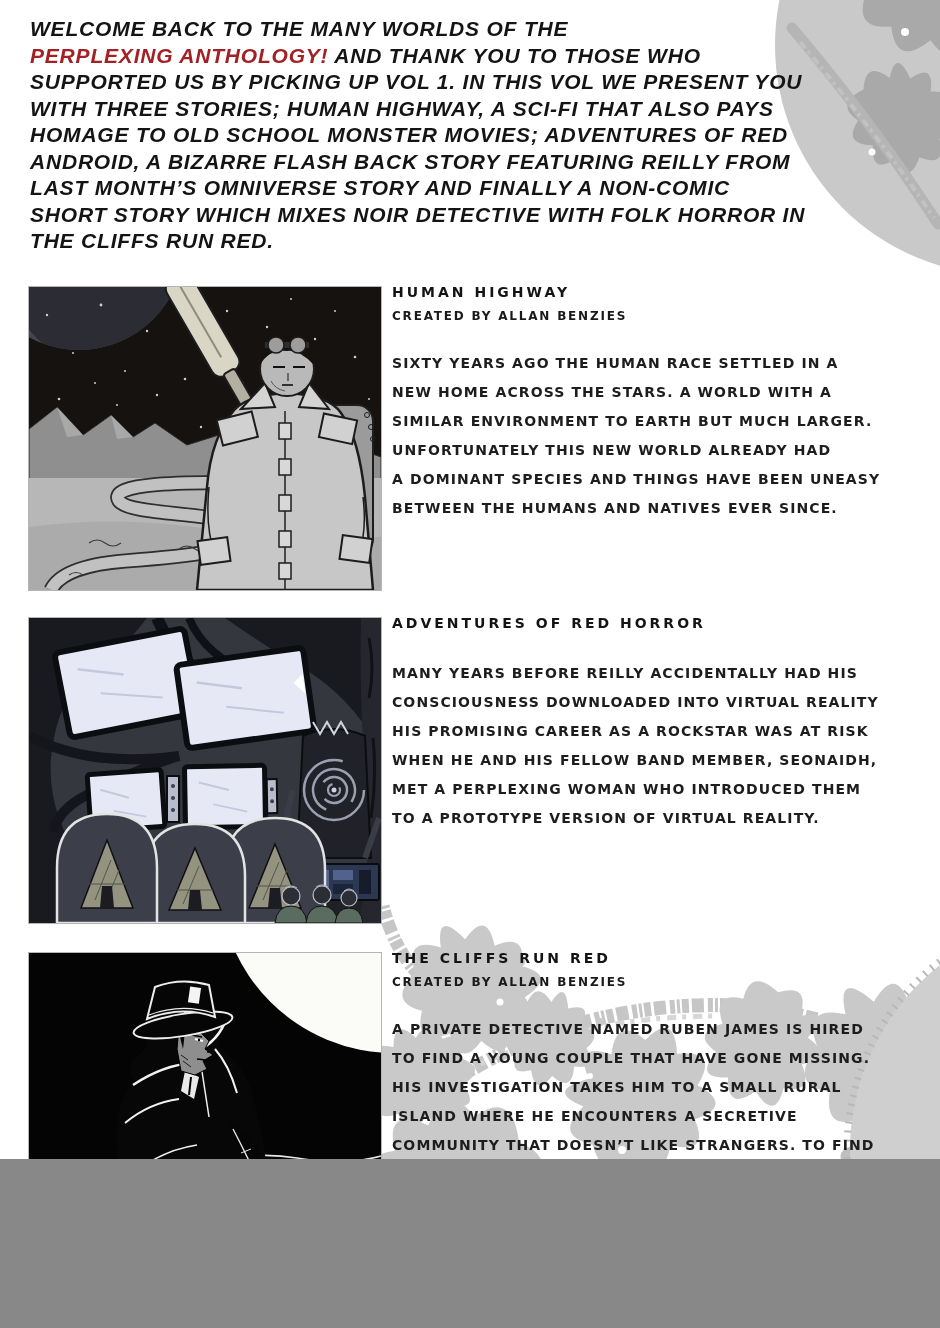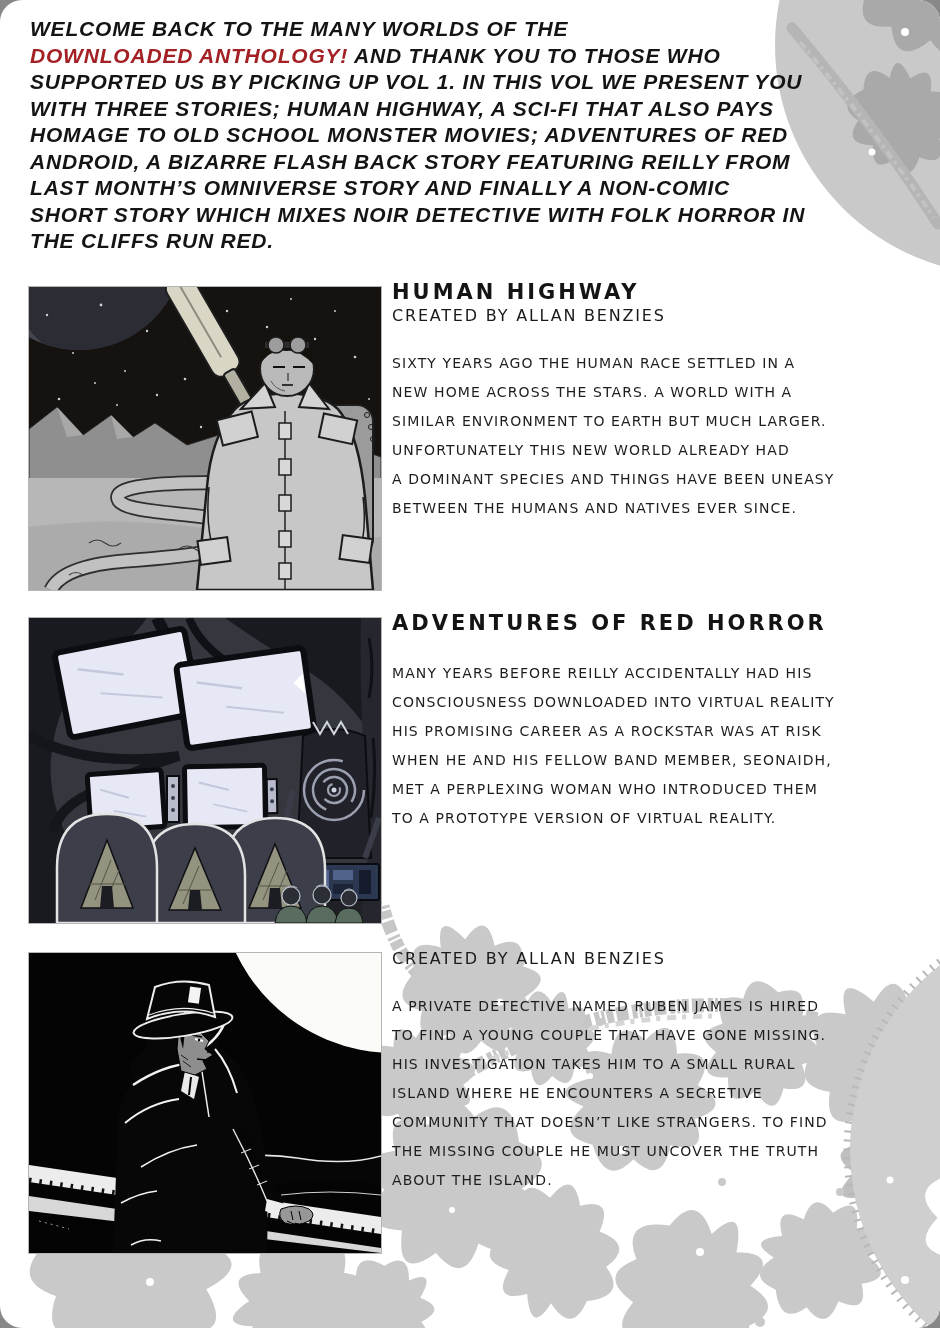--- a/index.html
+++ b/index.html
@@ -1,34 +1,34 @@
 <!DOCTYPE html>
 <html><head>
 <meta charset="utf-8">
 <style>
   html,body{margin:0;padding:0;background:#888;}
-  .page{position:relative;width:940px;height:1328px;background:#ffffff;overflow:hidden;
-        font-family:"Liberation Sans",sans-serif;margin:0 auto;border-radius:22px;}
+  .page{position:relative;width:940px;height:1159px;background:#ffffff;overflow:hidden;
+        font-family:"Liberation Sans",sans-serif;margin:0 auto;}
   .watermark{position:absolute;left:0;top:0;z-index:0;}
   .intro{position:absolute;left:30px;top:16px;width:886px;z-index:2;
          font-family:"Liberation Sans",sans-serif;font-style:italic;font-weight:bold;
          font-size:21px;line-height:26.5px;letter-spacing:0.8px;color:#141414;
          white-space:pre-line;}
   .intro .accent{color:#a32024;}
   .story{position:absolute;left:28px;width:884px;z-index:1;}
   .story-1{top:286px;} .story-2{top:617px;} .story-3{top:952px;}
   .panel{position:absolute;left:0;top:0;margin:0;line-height:0;border:1px solid #b5b5b5;}
   .story-text{position:absolute;left:364px;top:-5px;width:534px;}
   .story-title{margin:0;font-family:"DejaVu Sans","Liberation Sans",sans-serif;
-        font-weight:bold;font-size:21px;line-height:23px;letter-spacing:3px;color:#141414;}
+        font-weight:bold;font-size:14px;line-height:23px;letter-spacing:3px;color:#141414;}
   .story-credit{margin-top:3px;font-family:"DejaVu Sans","Liberation Sans",sans-serif;
-        font-weight:normal;font-size:16px;line-height:18px;letter-spacing:1.8px;color:#1a1a1a;}
+        font-weight:bold;font-size:12px;line-height:18px;letter-spacing:1.8px;color:#1a1a1a;}
   .story-desc{margin:24px 0 0 0;font-family:"DejaVu Sans","Liberation Sans",sans-serif;
         font-size:14px;line-height:29px;letter-spacing:1.1px;color:#1d1d1d;
-        white-space:pre-line;}
+        white-space:pre-line;font-weight:bold;}
 </style>
 </head>
 <body>
 
 <div class="page">
 
   <svg class="watermark" width="940" height="1328" viewBox="0 0 940 1328" aria-hidden="true">
     <defs>
       <path id="blob" d="M -58,2 Q -80,-28 -42,-30 Q -60,-64 -22,-46 Q -12,-82 8,-50 Q 34,-74 40,-40 Q 78,-44 54,-12 Q 86,10 50,22 Q 64,58 28,44 Q 18,78 -4,48 Q -34,72 -38,36 Q -74,40 -58,2 Z"></path>
     </defs>
@@ -93,21 +93,21 @@
       <circle cx="1085" cy="1150" r="235" fill="#cfcfcf"></circle>
       <use href="#blob" transform="translate(1040,1082) scale(1.0)" fill="#ffffff"></use>
       <use href="#blob" transform="translate(1000,1225) scale(1.2) rotate(50)" fill="#ffffff"></use>
       <circle cx="1085" cy="1150" r="238" fill="none" stroke="#b8b8b8" stroke-width="7" stroke-dasharray="2 7"></circle>
       <circle cx="890" cy="1180" r="3.5" fill="#ffffff"></circle>
       <circle cx="905" cy="1280" r="4" fill="#ffffff"></circle>
     </g>
   </svg>
 
   <header class="intro"><span>WELCOME BACK TO THE MANY WORLDS OF THE
-</span><span class="accent">DOWNLOADED ANTHOLOGY!</span><span> AND THANK YOU TO THOSE WHO
+</span><span class="accent">PERPLEXING ANTHOLOGY!</span><span> AND THANK YOU TO THOSE WHO
 SUPPORTED US BY PICKING UP VOL 1. IN THIS VOL WE PRESENT YOU
 WITH THREE STORIES; HUMAN HIGHWAY, A SCI-FI THAT ALSO PAYS
 HOMAGE TO OLD SCHOOL MONSTER MOVIES; ADVENTURES OF RED
 ANDROID, A BIZARRE FLASH BACK STORY FEATURING REILLY FROM
 LAST MONTH’S OMNIVERSE STORY AND FINALLY A NON-COMIC
 SHORT STORY WHICH MIXES NOIR DETECTIVE WITH FOLK HORROR IN
 THE CLIFFS RUN RED.</span></header>
 
   <section class="story story-1">
     <figure class="panel">
@@ -388,20 +388,21 @@
             <path d="M212,200 l10,-4 M220,216 l10,-4 M228,232 l10,-4" stroke="#e8e8e8" stroke-width="1"></path>
             <path d="M238,246 L260,252 L256,264 L236,258 Z" fill="#ededed"></path>
             <path d="M252,256 Q268,250 280,256 Q288,262 280,268 Q268,274 256,270 Q248,264 252,256 Z" fill="#979797" stroke="#000000" stroke-width="1"></path>
             <path d="M258,268 q6,4 12,3 M266,270 q5,3 10,2" fill="none" stroke="#000000" stroke-width="1"></path>
             <path d="M262,258 l2,9 M270,258 l2,9" stroke="#000000" stroke-width="1"></path>
           </g>
         </g>
       </svg>
     </figure>
     <div class="story-text">
+      <h2 class="story-title">THE CLIFFS RUN RED</h2>
       <div class="story-credit">CREATED BY ALLAN BENZIES</div>
       <p class="story-desc">A PRIVATE DETECTIVE NAMED RUBEN JAMES IS HIRED
 TO FIND A YOUNG COUPLE THAT HAVE GONE MISSING.
 HIS INVESTIGATION TAKES HIM TO A SMALL RURAL
 ISLAND WHERE HE ENCOUNTERS A SECRETIVE
 COMMUNITY THAT DOESN’T LIKE STRANGERS. TO FIND
 THE MISSING COUPLE HE MUST UNCOVER THE TRUTH
 ABOUT THE ISLAND.</p>
     </div>
   </section>

